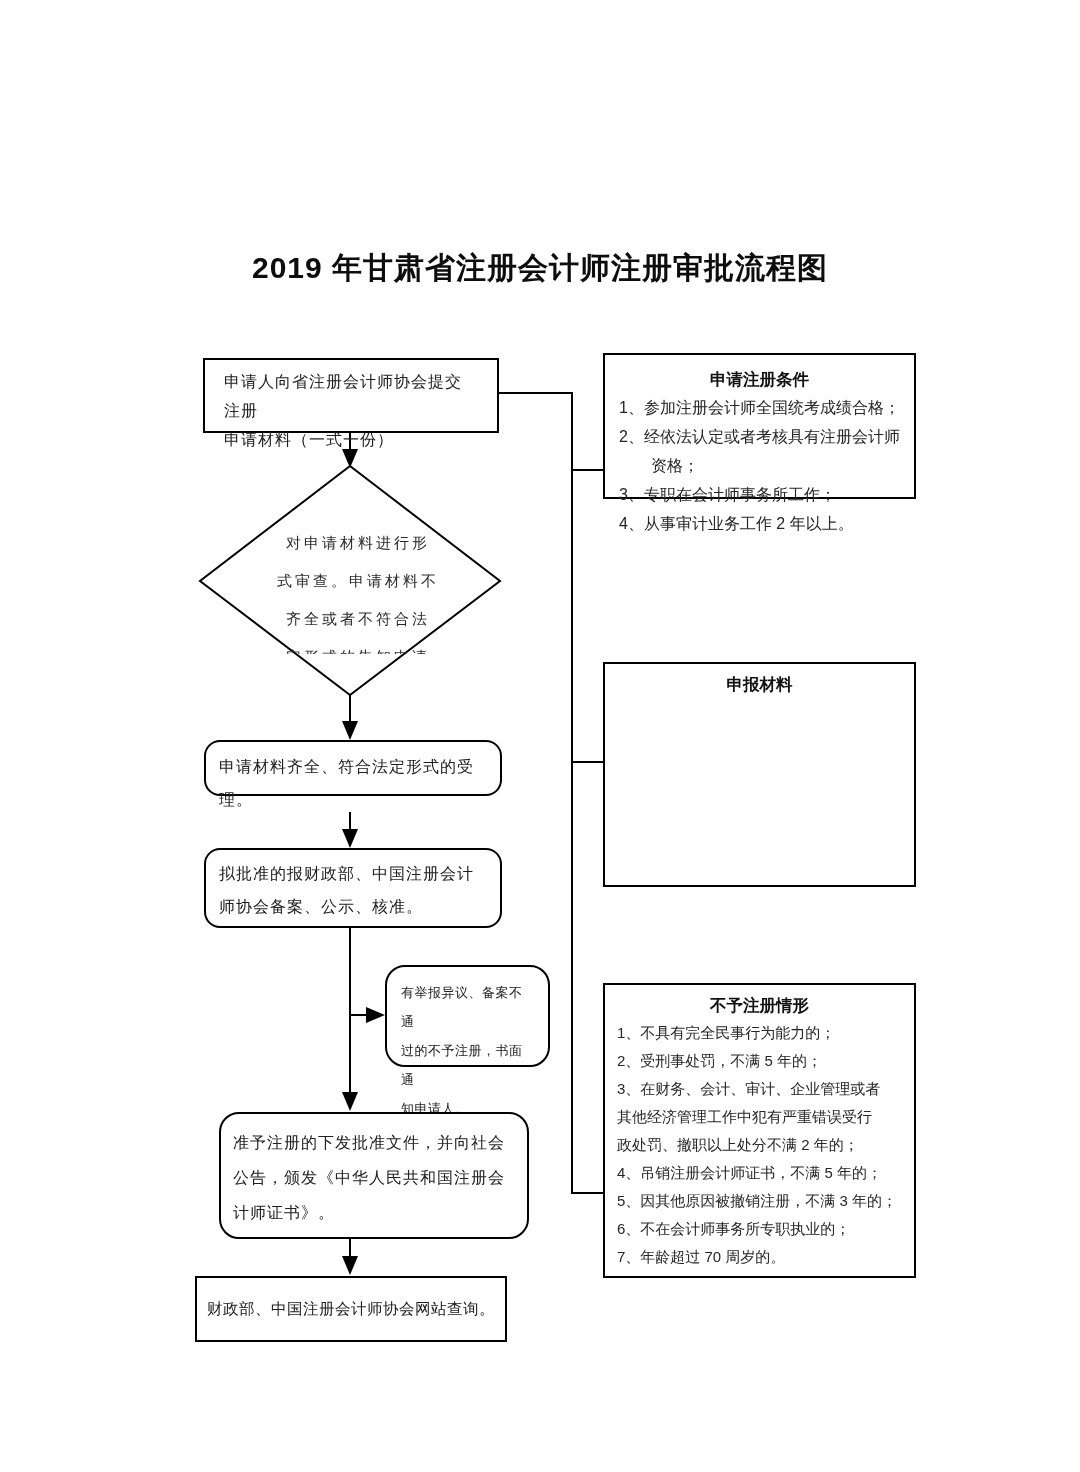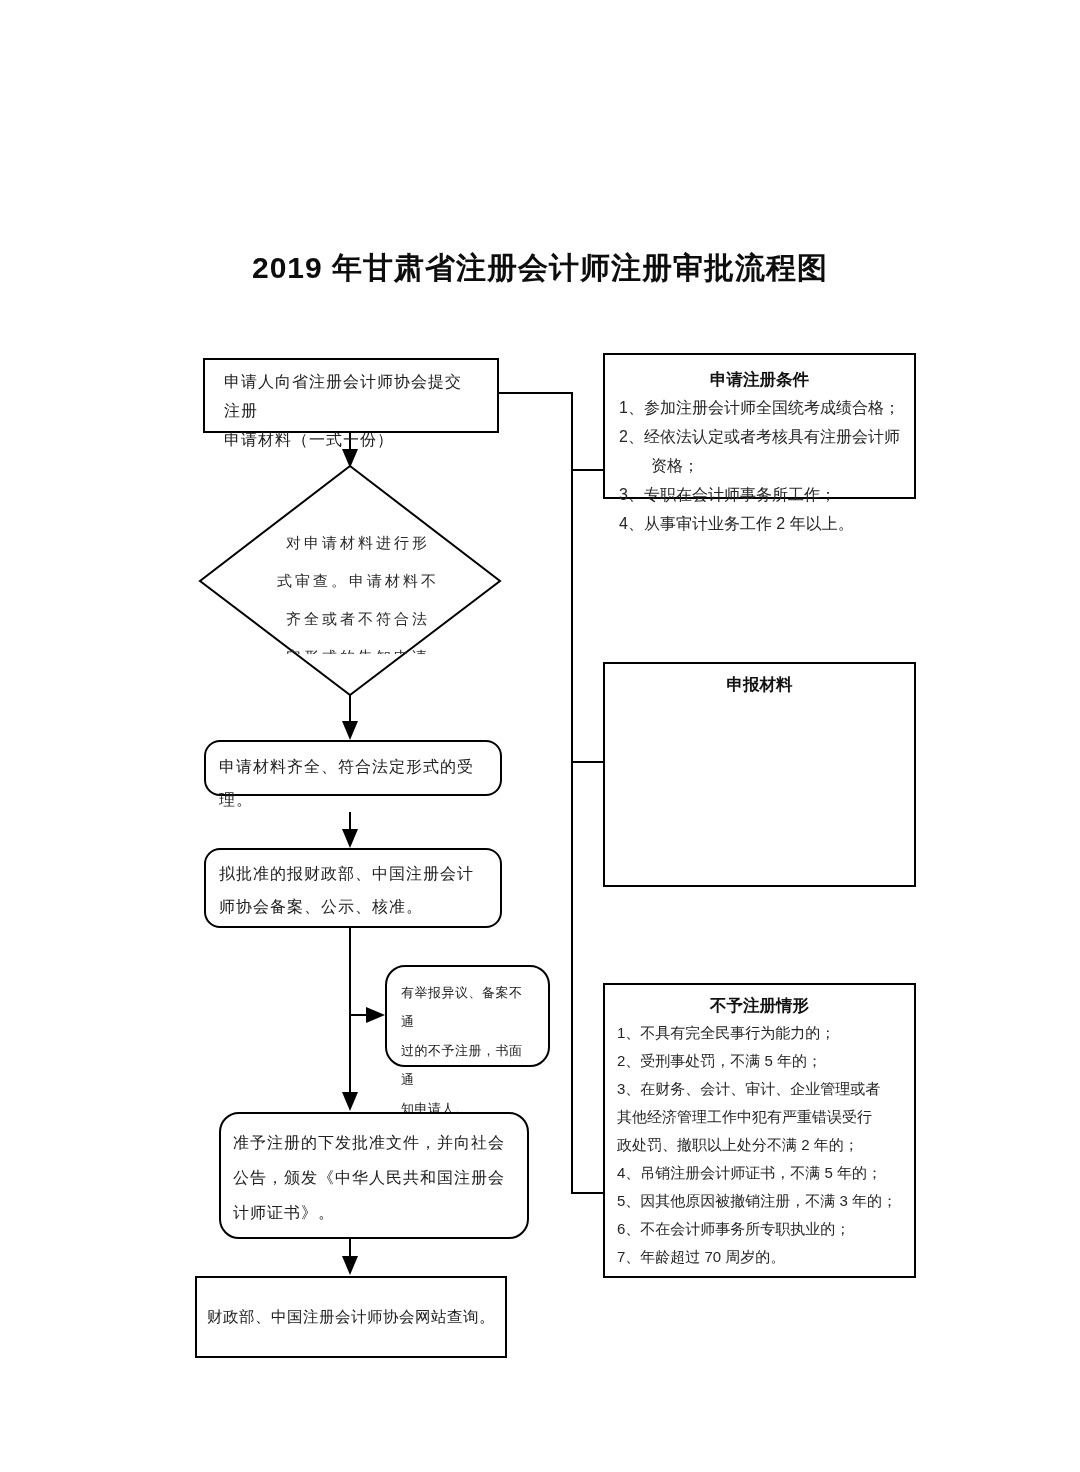--- a/index.html
+++ b/index.html
@@ -40,21 +40,21 @@
   .pre { white-space: pre-line; }
   .rounded { border-radius: 16px; }
 
   .box-submit  { left: 203px; top: 358px; width: 296px; height: 75px; padding: 7px 19px; line-height: 29px; }
   .box-accept  { left: 204px; top: 740px; width: 298px; height: 56px; padding: 8px 13px; line-height: 33px; }
   .box-record  { left: 204px; top: 848px; width: 298px; height: 80px; padding: 7px 13px; line-height: 33px; }
   .box-reject  { left: 385px; top: 965px; width: 165px; height: 102px; padding: 11px 14px;
                  font-size: 13px; letter-spacing: 0.5px; line-height: 29px; border-radius: 20px; }
   .box-approve { left: 195px; top: 1112px; width: 310px; height: 127px; padding: 11px 12px;
                  line-height: 35px; border-radius: 20px; margin-left: 24px; }
-  .box-query   { left: 195px; top: 1276px; width: 312px; height: 82px;
+  .box-query   { left: 195px; top: 1276px; width: 312px; height: 66px;
                  display: flex; align-items: center; justify-content: center;
                  font-size: 15.5px; letter-spacing: 0.5px; text-align: center; }
 
   .diamond-wrap {
     position: absolute;
     left: 208px; top: 466px;
     width: 300px; height: 229px;
   }
   .diamond-text {
     position: absolute;

